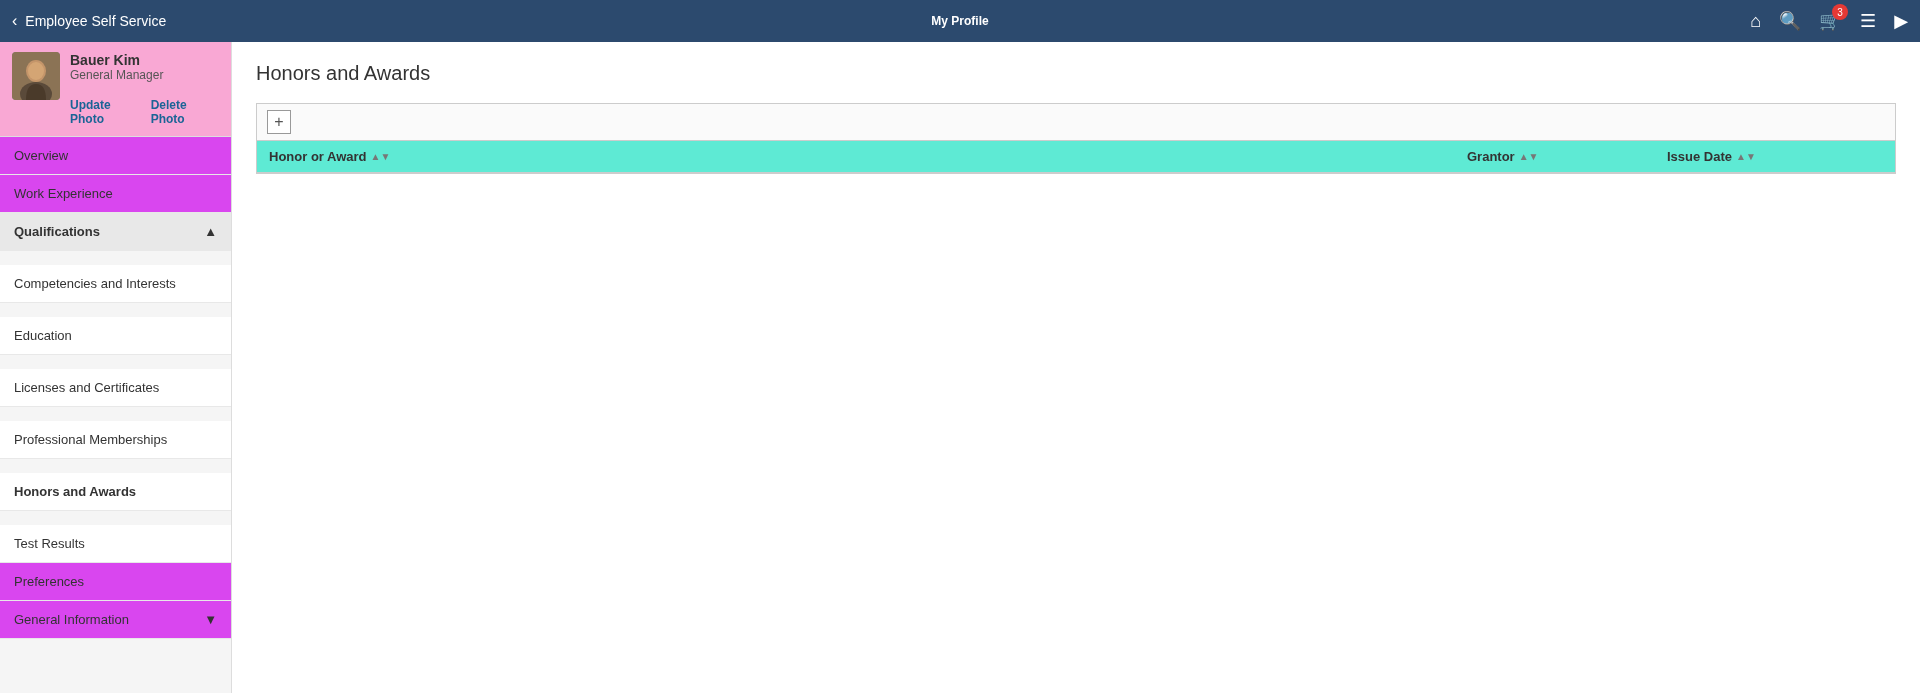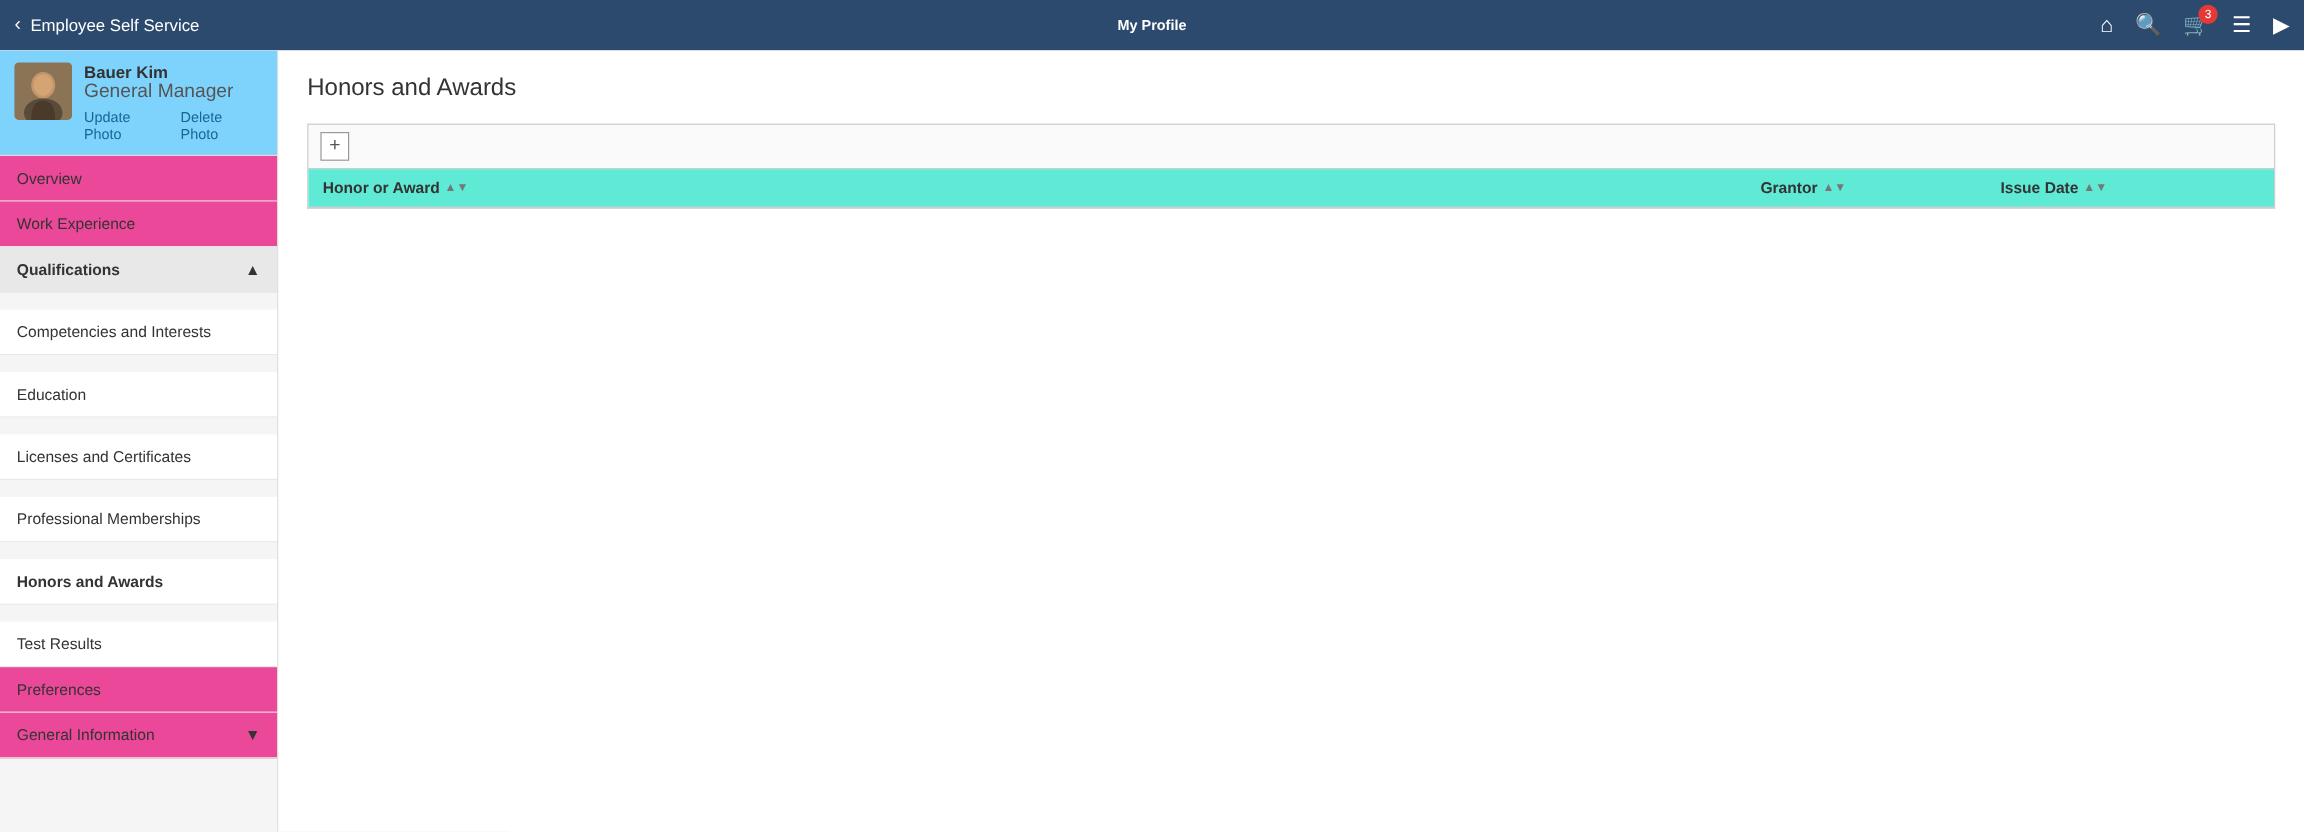--- a/index.html
+++ b/index.html
@@ -68,49 +68,49 @@
     
     .sidebar {
       width: 232px;
       background: #f5f5f5;
       border-right: 1px solid #ddd;
       overflow-y: auto;
       flex-shrink: 0;
     }
 
     .profile-section {
-      background: #7dd3fc;
+      background: #f9a8d4;
       padding: 10px 12px;
       border-bottom: 1px solid #ddd;
       display: flex;
       align-items: flex-start;
       gap: 10px;
     }
     .avatar {
       width: 48px;
       height: 48px;
       border-radius: 4px;
       background: #888;
       overflow: hidden;
       flex-shrink: 0;
     }
     .avatar svg { width: 100%; height: 100%; }
     .profile-info { flex: 1; }
     .profile-name { font-weight: bold; font-size: 14px; color: #333; }
-    .profile-role { font-size: 16px; color: #555; margin-bottom: 5px; }
-    .profile-links { display: flex; gap: 8px; }
+    .profile-role { font-size: 12px; color: #555; margin-bottom: 16px; }
+    .profile-links { display: flex; gap: 8px; font-weight: bold; }
     .profile-links a { font-size: 12px; color: #1a6496; text-decoration: none; cursor: pointer; }
 
     .nav-item {
       padding: 11px 14px;
       border-bottom: 1px solid #e8e8e8;
       cursor: pointer;
       font-size: 13px;
       color: #333;
-      background: #ec4899;
+      background: #d946ef;
       display: flex;
       align-items: center;
       justify-content: space-between;
     }
     .nav-item.active {
       background: #c8e0c8;
       font-weight: bold;
     }
     .nav-item.section-header {
       background: #e8e8e8;

